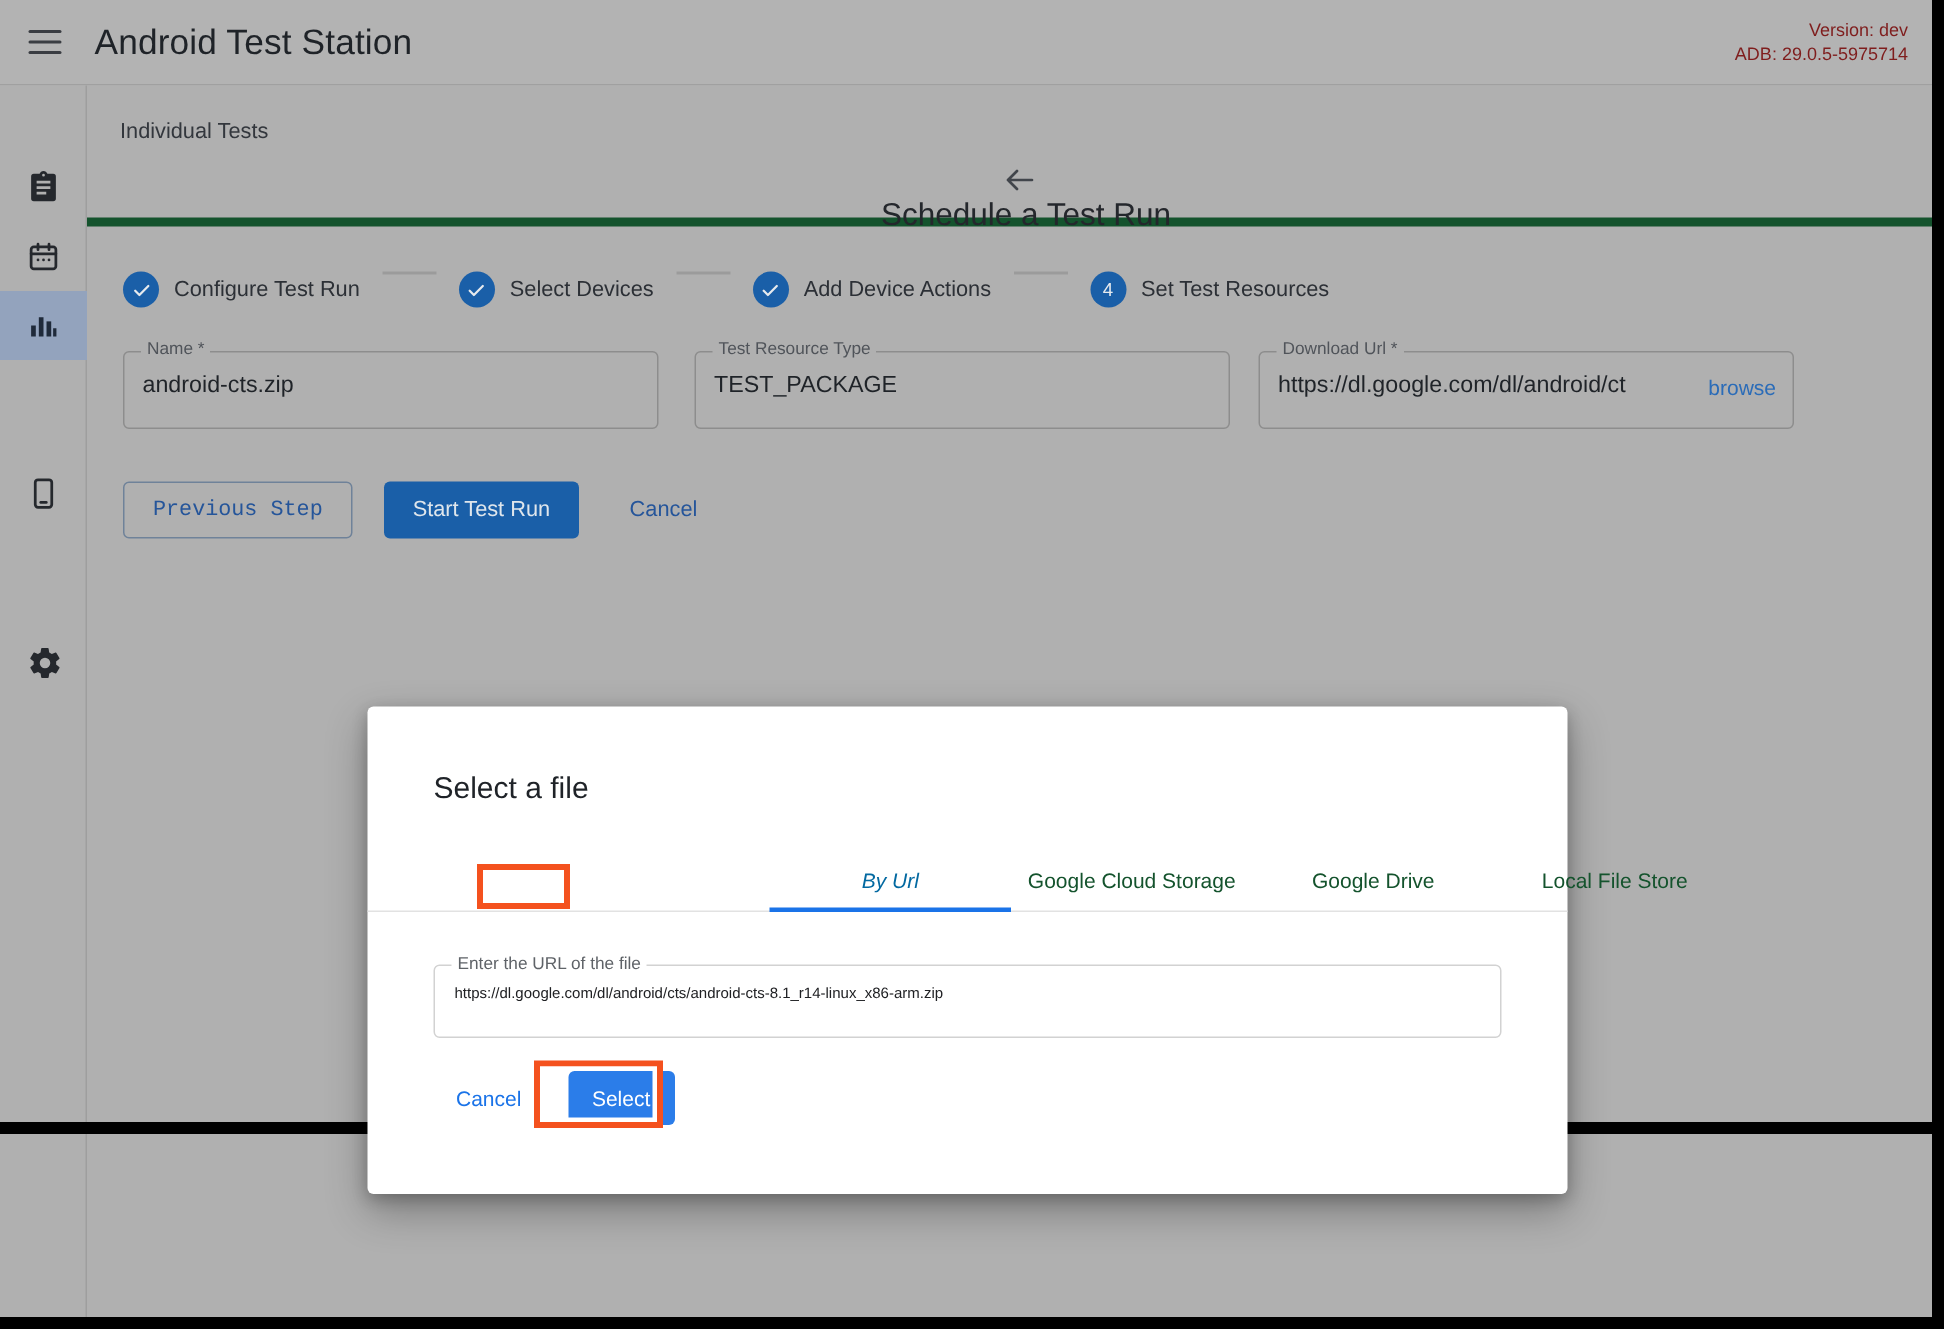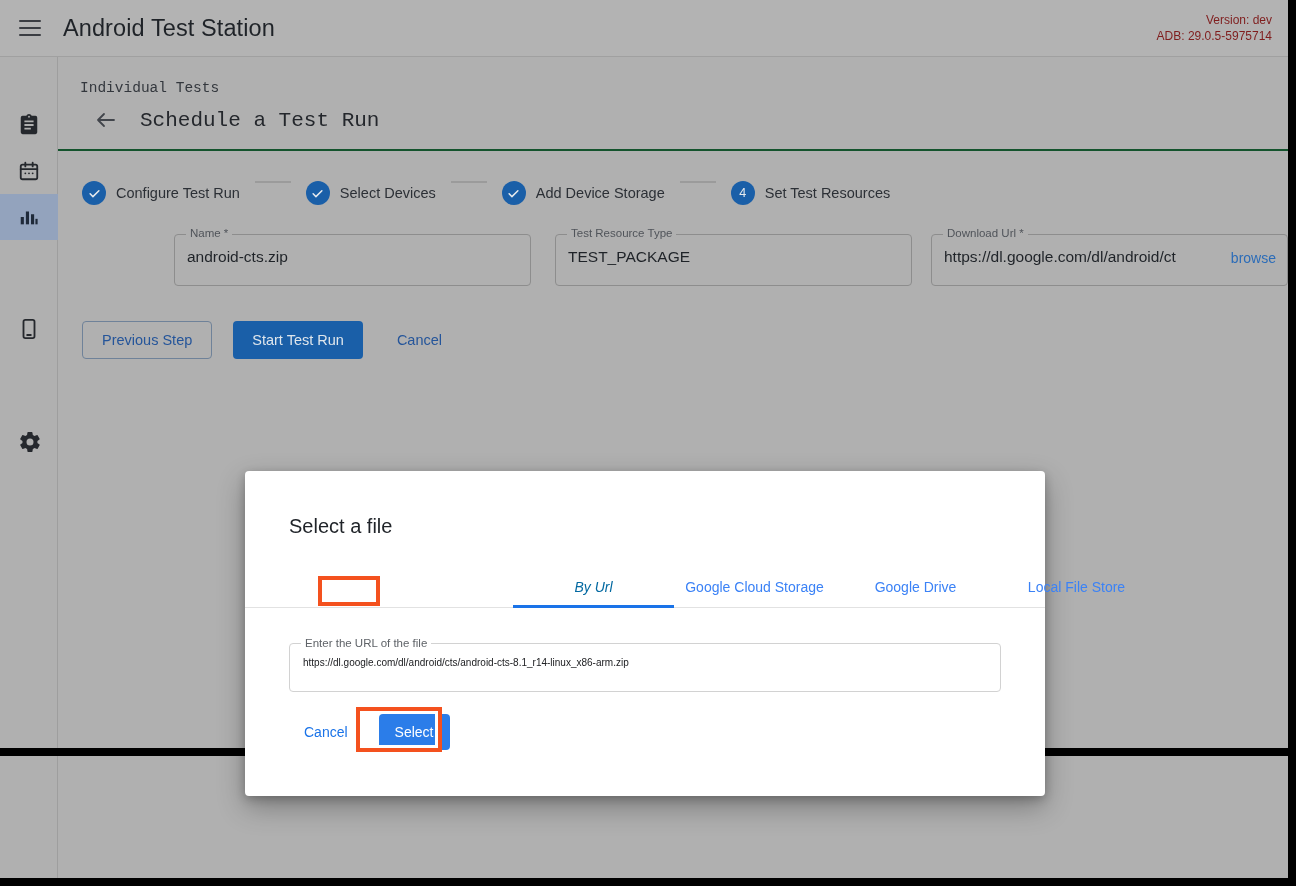--- a/index.html
+++ b/index.html
@@ -60,25 +60,24 @@
 
   
   .content {
     position: absolute; top: 57px; left: 58px;
     width: 1230px; height: 821px;
     background: #b0b0b0;
   }
   .crumb-area {
     padding: 22px 0 12px 22px;
     height: 94px;
-    border-bottom: 2px solid #14532d;
-    font-family: Liberation Mono, monospace;
+    border-bottom: 6px solid #14532d;
   }
   .crumb { font-size: 14.5px; color: #33373d; line-height: 18px; }
-  .title-row { display: flex; align-items: center; margin-top: 11px; }
+  .title-row { display: flex; align-items: center; margin-top: 11px; flex-direction: column; }
   .back-arrow {
     width: 24px; height: 24px; margin-left: 14px; margin-right: 22px;
     cursor: pointer;
   }
   .page-title { font-size: 21px; color: #24272c; font-weight: 400; }
 
   
   .form-area { padding: 30px 0 0 24px; }
 
   .stepper { display: flex; align-items: flex-start; height: 26px; }
@@ -90,21 +89,21 @@
     color: #e6eaee; font-size: 12.5px;
   }
   .step-circle svg { display: block; }
   .step-label { margin-left: 10px; font-size: 14.5px; color: #2c3036; white-space: nowrap; }
   .step-line {
     width: 36px; height: 2px; background: #9b9b9b;
     margin: 0 15px;
   }
 
   
-  .fields-row { display: flex; margin-top: 27px; justify-content: flex-end; }
+  .fields-row { display: flex; margin-top: 27px; }
   .field {
     position: relative;
     height: 52px;
     border: 1px solid #8d8d8d;
     border-radius: 4px;
   }
   .field-label {
     position: absolute; top: -8px; left: 11px;
     background: #b0b0b0;
     padding: 0 4px;
@@ -124,21 +123,21 @@
     position: absolute; right: 11px; top: 15px;
     font-size: 14px; color: #2b6cb8; cursor: pointer;
     background: none; border: none; font-family: inherit;
   }
 
   .btn-row { display: flex; align-items: center; margin-top: 35px; }
   .btn-outline {
     height: 38px; padding: 0 19px;
     border: 1px solid #6f8299; border-radius: 4px;
     background: transparent; color: #25559a;
-    font-size: 14.5px; font-family: Liberation Sans, sans-serif; cursor: pointer;
+    font-size: 14.5px; font-family: Liberation Mono, monospace; cursor: pointer;
   }
   .btn-filled {
     height: 38px; padding: 0 19px; margin-left: 21px;
     border: none; border-radius: 4px;
     background: #1a5fa8; color: #dfe6ec;
     font-size: 14.5px; font-family: inherit; cursor: pointer;
   }
   .btn-text {
     height: 38px; padding: 0 16px; margin-left: 18px;
     border: none; background: none; color: #25559a;
@@ -172,21 +171,21 @@
   .tabs {
     display: flex; margin-top: 29px; padding-left: 268px;
     border-bottom: 1px solid #e2e2e2;
     position: relative; height: 41px;
   }
   .tabs-inner {
     position: absolute; left: 268px; top: 0; display: flex;
   }
   .tab {
     height: 40px; display: flex; align-items: center; justify-content: center;
-    font-size: 14px; color: #3b82f6; cursor: pointer;
+    font-size: 14px; color: #14532d; cursor: pointer;
     padding: 0 14px; white-space: nowrap;
   }
   .tab.active { color: #0369a1; font-weight: 500; font-style: italic; }
   .tab-underline {
     position: absolute; left: 268px; bottom: -1px;
     width: 161px; height: 3px; background: #1a73e8;
   }
   .tab-w1 { width: 161px; }
   .tab-w2 { width: 161px; }
   .tab-w3 { width: 161px; }
@@ -348,21 +347,21 @@
           <span class="step-label">Select Devices</span>
         </div>
         <div class="step-line"></div>
 
         <div class="step">
           <span class="step-circle">
             <svg viewBox="0 0 24 24" width="15" height="15" fill="none" stroke="#e6eaee" stroke-width="2.4" stroke-linecap="round" stroke-linejoin="round">
                 <path d="M5 12.5l4.5 4.5L19 7.5"></path>
               </svg>
           </span>
-          <span class="step-label">Add Device Storage</span>
+          <span class="step-label">Add Device Actions</span>
         </div>
         <div class="step-line"></div>
 
         <div class="step">
           <span class="step-circle">4</span>
           <span class="step-label">Set Test Resources</span>
         </div>
       </div>
 
       <div class="fields-row">

